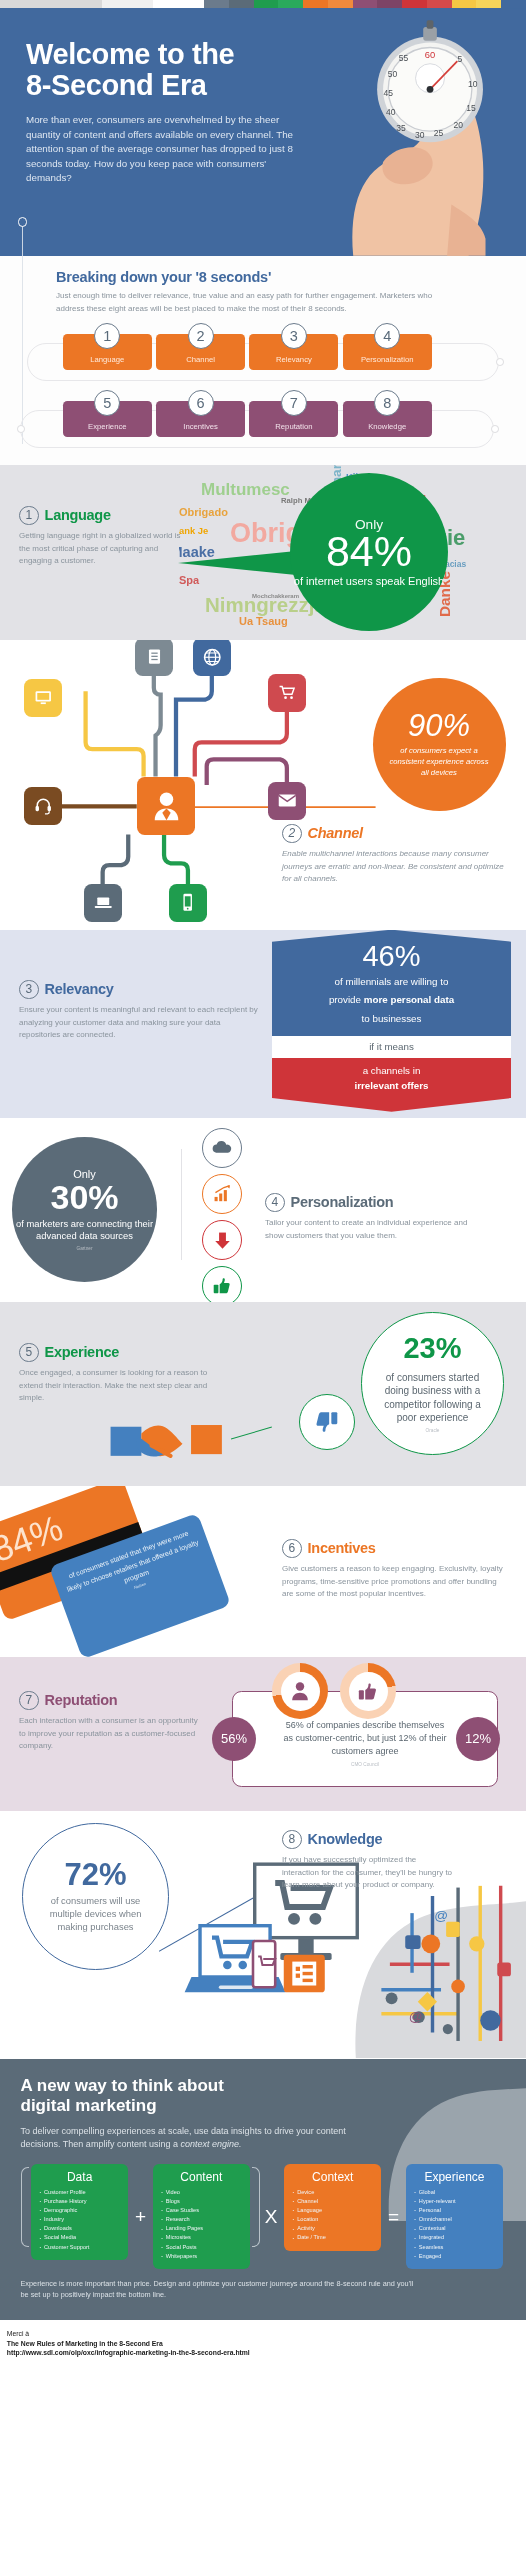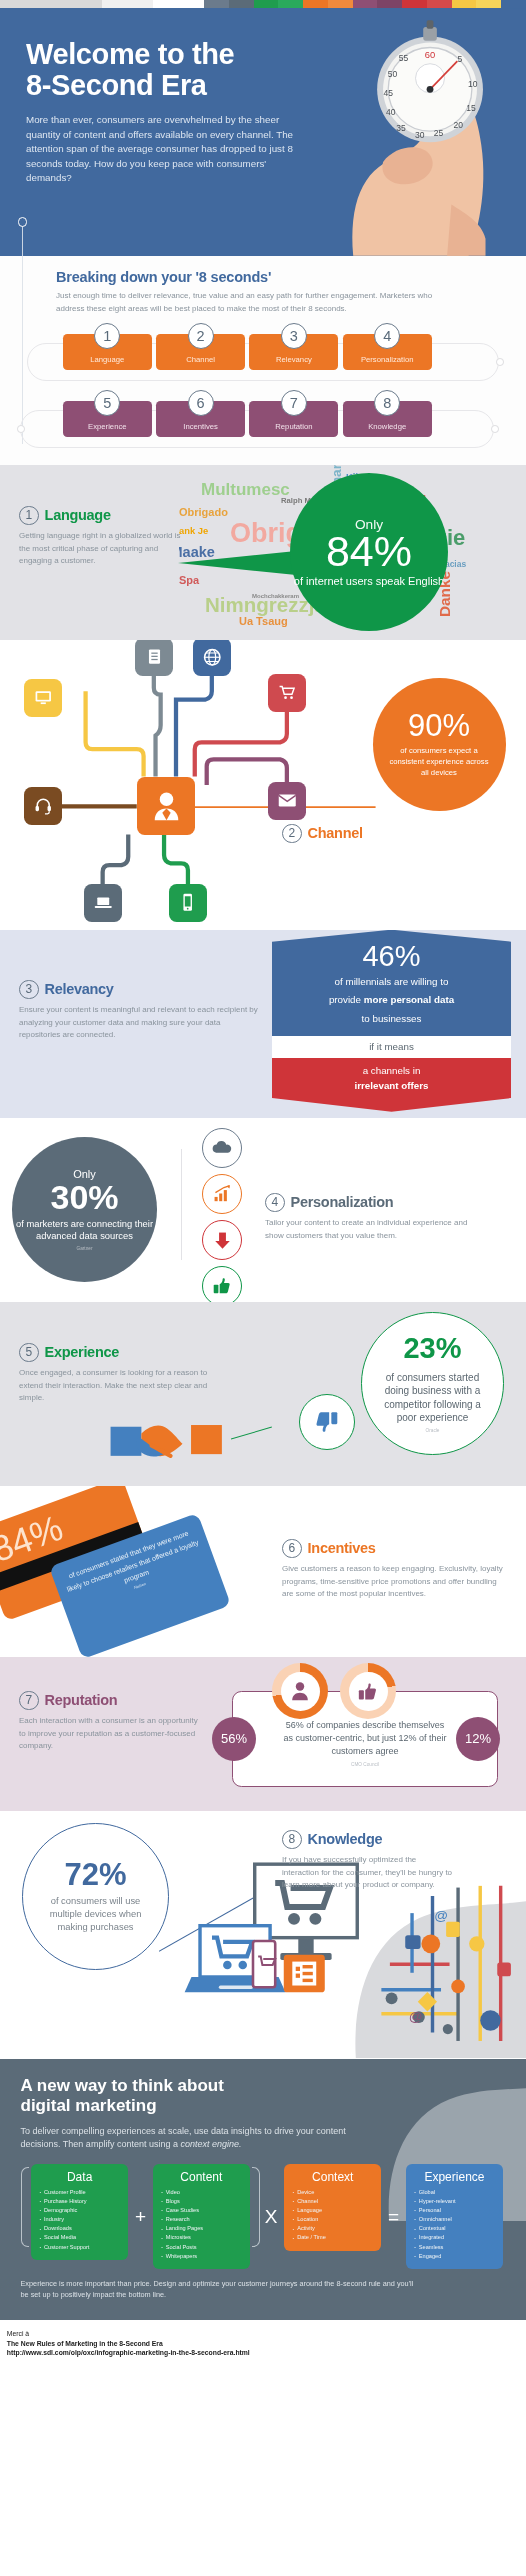--- a/index.html
+++ b/index.html
@@ -102,21 +102,21 @@
   .greenbubble .only { font-size:13.7px; opacity:.95; }
   .greenbubble .big { font-size:43px; line-height:1; font-weight:300; margin:-1.7px 0 1.7px;}
   .greenbubble .sub { font-size:11px; line-height:1.2; text-align:center;}
   .green-tail {
     position:absolute; left:178px; top:85px; width:0; height:0; z-index:3;
     border-top:13.7px solid transparent; border-bottom:13.7px solid transparent;
     border-right:128px solid #0f9648;
   }
 
   
-  .channel { height:290px; }
+  .channel { height:290px;font-style:italic; }
   .orange-bubble {
     position:absolute; right:20.5px; top:38px; width:133px; height:133px; border-radius:50%;
     background:#ec7625; color:#fff; display:flex; flex-direction:column;
     align-items:center; justify-content:center; text-align:center;
   }
   .orange-bubble .big { font-size:31px; font-weight:300; line-height:1; }
   .orange-bubble .sub { font-size:7.7px; line-height:1.45; margin-top:4.3px; width:102px;}
   .ch-text { position:absolute; left:282px; top:184px; width:229px; }
   .hub {
     position:absolute; left:137px; top:137px; width:58px; height:58px; border-radius:7.7px;
@@ -487,20 +487,21 @@
     <div class="orange-bubble">
       <div class="big">90%</div>
       <div class="sub">of consumers expect a consistent experience across all devices</div>
     </div>
 
     <div class="ch-text">
       <div class="numhead">
         <div class="numcirc">2</div>
         <div class="numtitle" style="color:#ec7625">Channel</div>
       </div>
+      <div class="secbody">Enable multichannel interactions because many consumer journeys are erratic and non-linear. Be consistent and optimize for all channels.</div>
     </div>
   </div>
 
   <div class="sec sec-lilac relev">
     <div class="rel-left">
       <div class="numhead">
         <div class="numcirc">3</div>
         <div class="numtitle" style="color:#41699e">Relevancy</div>
       </div>
       <div class="secbody">Ensure your content is meaningful and relevant to each recipient by analyzing your customer data and making sure your data repositories are connected.</div>

